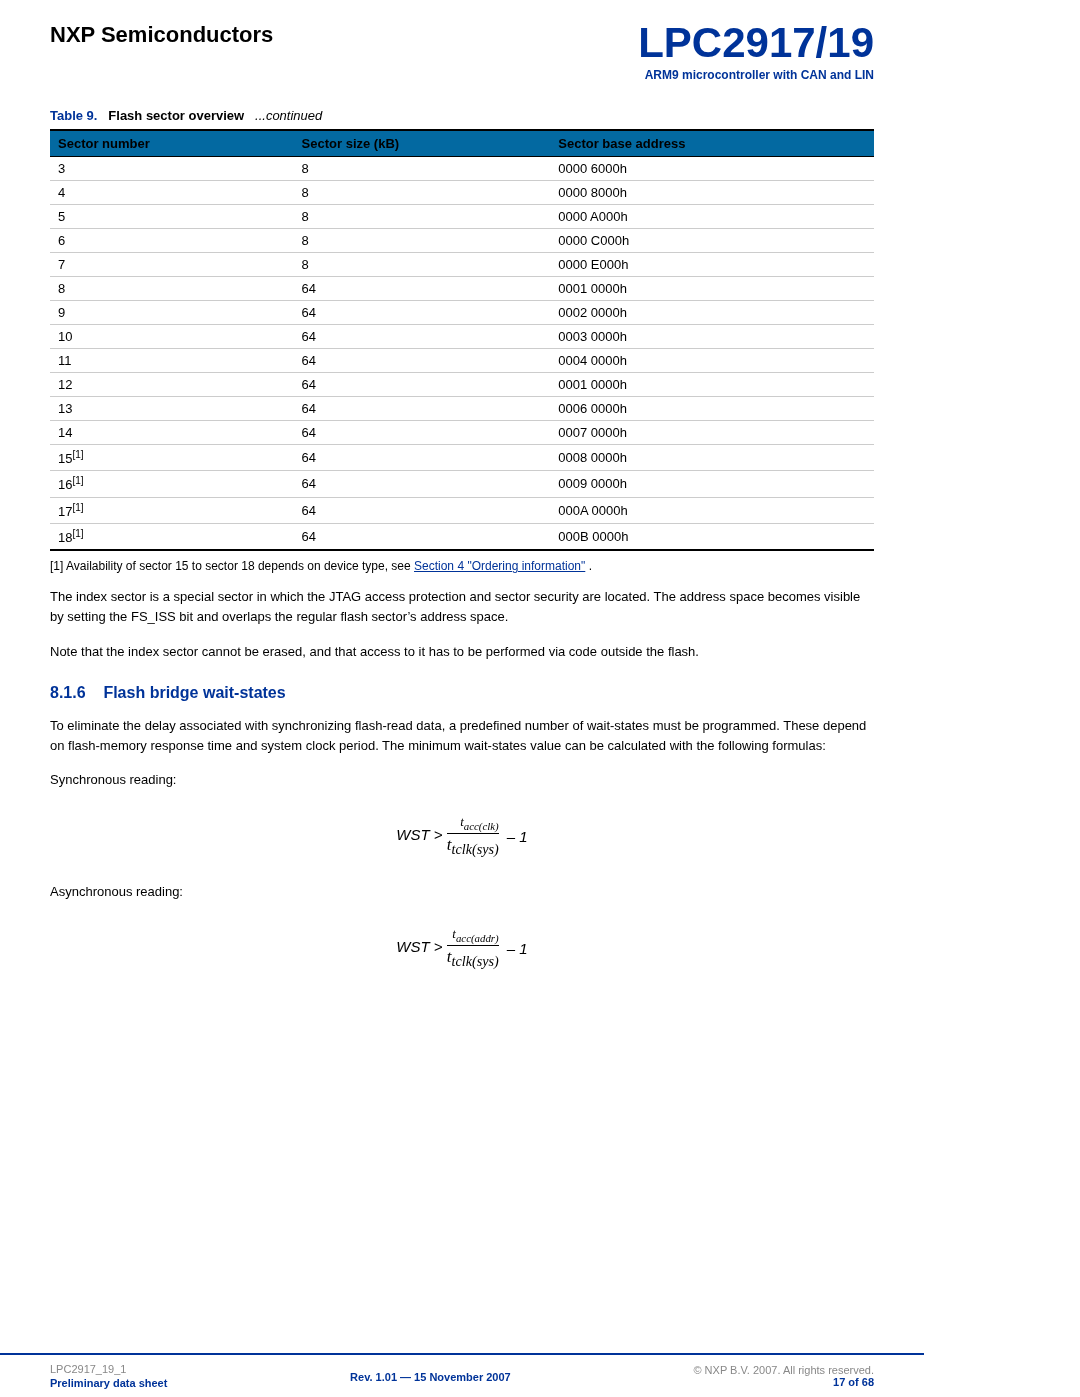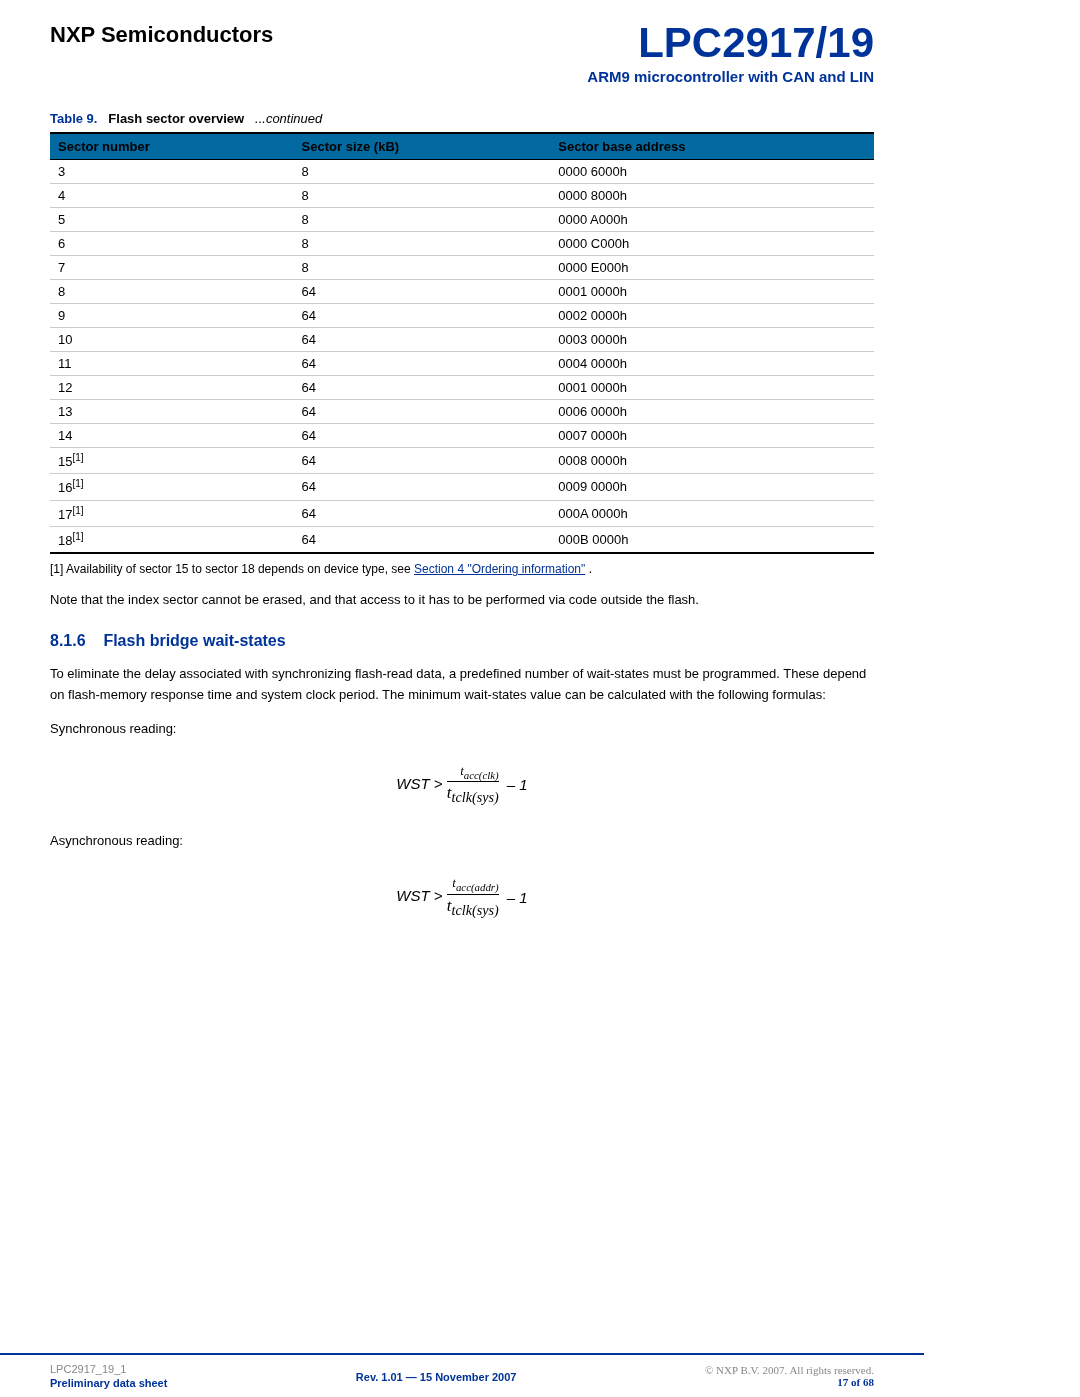--- a/index.html
+++ b/index.html
@@ -38,21 +38,21 @@
     .header-right {
       text-align: right;
     }
     .header-right .product-name {
       font-size: 42px;
       font-weight: bold;
       color: #003399;
       line-height: 1;
     }
     .header-right .product-subtitle {
-      font-size: 15px;
+      font-size: 12px;
       font-weight: bold;
       color: #003399;
       margin-top: 4px;
     }
 
     
     .main-content {
       padding: 10px 50px 60px 50px;
       position: relative;
       z-index: 1;
@@ -332,20 +332,21 @@
           </tr>
         </tbody>
     </table>
 
     <div class="footnote">
       <span>[1]   Availability of sector 15 to sector 18 depends on device type, see</span>
       <a href="#">Section 4 "Ordering information"</a>
       <span>.</span>
     </div>
 
+    <p class="body-para">The index sector is a special sector in which the JTAG access protection and sector security are located. The address space becomes visible by setting the FS_ISS bit and overlaps the regular flash sector’s address space.</p>
 
     <p class="body-para">Note that the index sector cannot be erased, and that access to it has to be performed via code outside the flash.</p>
 
     <div class="section-heading">
       <span class="section-num">8.1.6</span>
       <span>&nbsp;&nbsp;</span>
       <span>Flash bridge wait-states</span>
     </div>
 
     <p class="body-para">To eliminate the delay associated with synchronizing flash-read data, a predefined number of wait-states must be programmed. These depend on flash-memory response time and system clock period. The minimum wait-states value can be calculated with the following formulas:</p>
@@ -379,19 +380,19 @@
   </div>
 
   <div class="footer">
     <div style="display:flex;flex-direction:column;gap:2px;">
       <span style="font-size:11px;color:#888;">LPC2917_19_1</span>
       <span style="font-size:11px;font-weight:bold;color:#003399;">Preliminary data sheet</span>
     </div>
     <div>
       <span style="font-size:11px;font-weight:bold;color:#003399;">Rev. 1.01 — 15 November 2007</span>
     </div>
-    <div style="display:flex;flex-direction:column;gap:0;text-align:right;font-family:Liberation Serif, serif;">
+    <div style="display:flex;flex-direction:column;gap:0;text-align:right;">
       <span style="font-size:11px;color:#888;">© NXP B.V. 2007. All rights reserved.</span>
       <span style="font-size:11px;font-weight:bold;color:#003399;">17 of 68</span>
     </div>
   </div>
 
 </div>
 
 </body></html>

